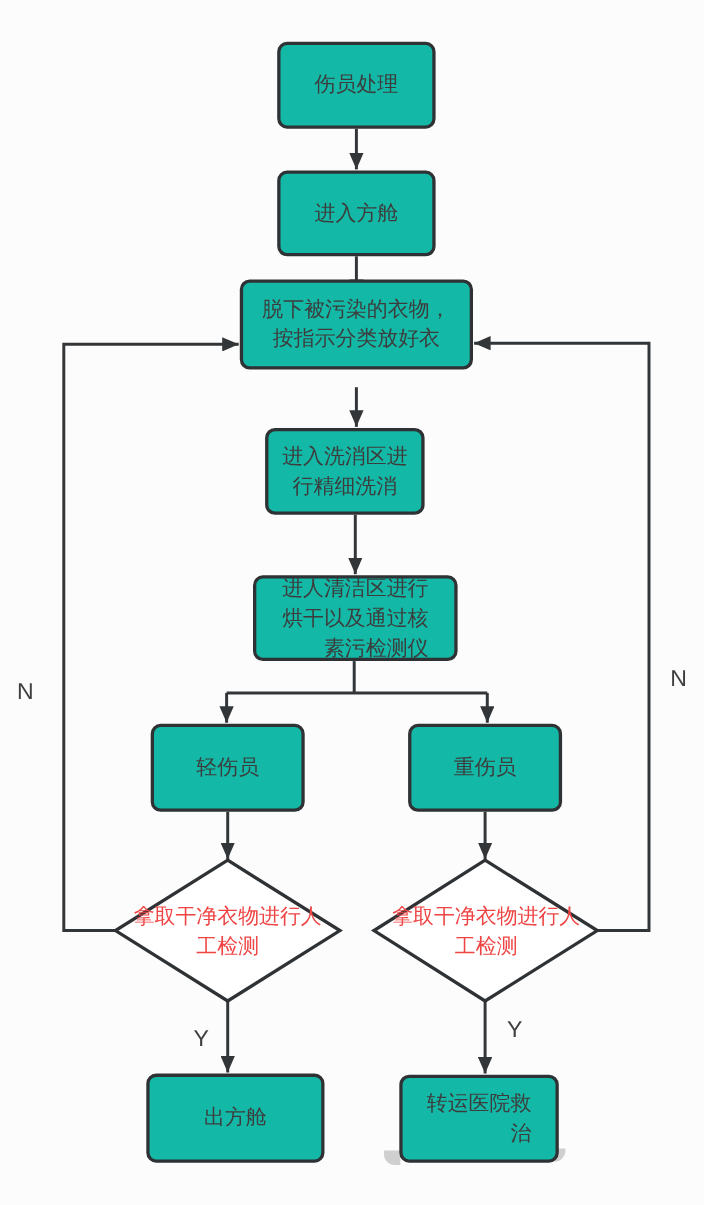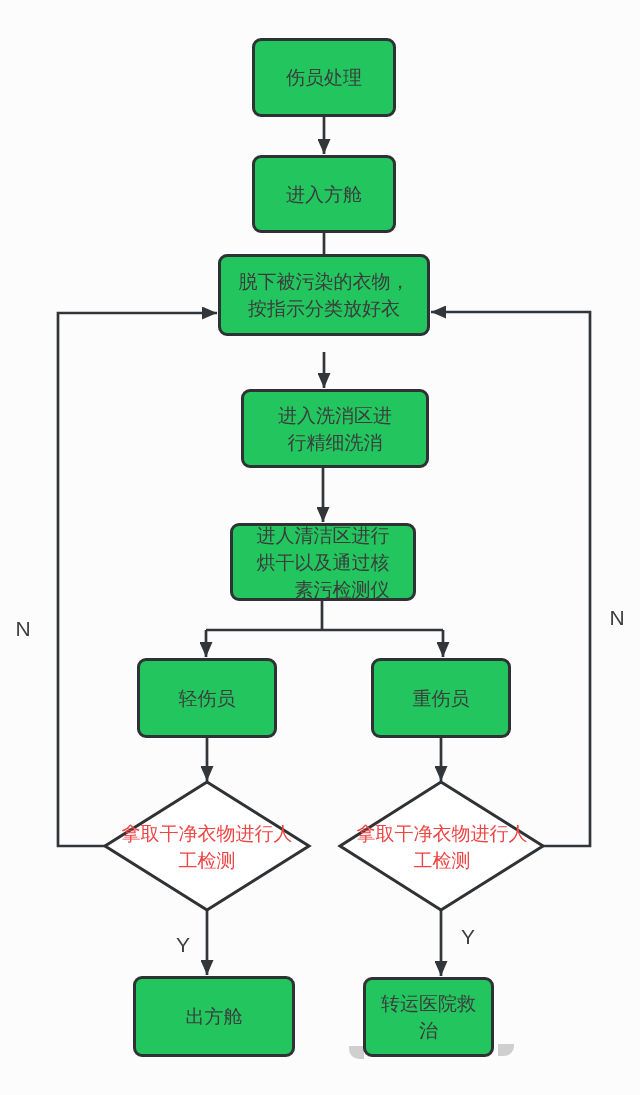--- a/index.html
+++ b/index.html
@@ -17,21 +17,21 @@
   }
   .connector-layer {
     position: absolute;
     left: 0;
     top: 0;
     z-index: 1;
   }
   .node {
     position: absolute;
     box-sizing: border-box;
-    background: #22c55e;
+    background: #14b8a6;
     border: 3px solid #2f3235;
     border-radius: 9px;
     display: flex;
     align-items: center;
     justify-content: center;
     text-align: center;
     color: #3c3c3c;
     font-size: 19px;
     line-height: 27px;
     white-space: pre-line;
@@ -107,34 +107,34 @@
   <div class="smudge" style="left:498px; top:1044px; width:16px; height:12px; border-radius:0 0 10px 0;"></div>
   <div class="smudge-dashes" style="left:380px; top:1048px; width:110px;"></div>
 
   <div class="node" style="left:252px; top:38px; width:144px; height:79px;">伤员处理</div>
 
   <div class="node" style="left:252px; top:155px; width:144px; height:78px;">进入方舱</div>
 
   <div class="node" style="left:218px; top:254px; width:212px; height:82px;">脱下被污染的衣物，
 按指示分类放好衣</div>
 
-  <div class="node" style="left:241px; top:389px; width:188px; height:79px;">进入洗消区进
+  <div class="node" style="left:241px; top:389px; width:145px; height:79px;">进入洗消区进
 行精细洗消</div>
 
   <div class="node" style="left:230px; top:523px; width:186px; height:78px;text-align:right;">进人清洁区进行
 烘干以及通过核
 素污检测仪</div>
 
   <div class="node" style="left:371px; top:658px; width:140px; height:80px;">重伤员</div>
 
   <div class="node" style="left:137px; top:658px; width:140px; height:80px;">轻伤员</div>
 
   <div class="node" style="left:133px; top:976px; width:162px; height:81px;">出方舱</div>
 
-  <div class="node" style="left:363px; top:977px; width:131px; height:80px;">转运医院救
+  <div class="node" style="left:363px; top:977px; width:145px; height:80px;text-align:right;">转运医院救
 治</div>
 
   <div class="diamond-label" style="left:207px; top:847px;">拿取干净衣物进行人
 工检测</div>
 
   <div class="diamond-label" style="left:442px; top:847px;">拿取干净衣物进行人
 工检测</div>
 
   <span class="edge-label" style="left:23px; top:629px;">N</span>
   <span class="edge-label" style="left:617px; top:618px;">N</span>

